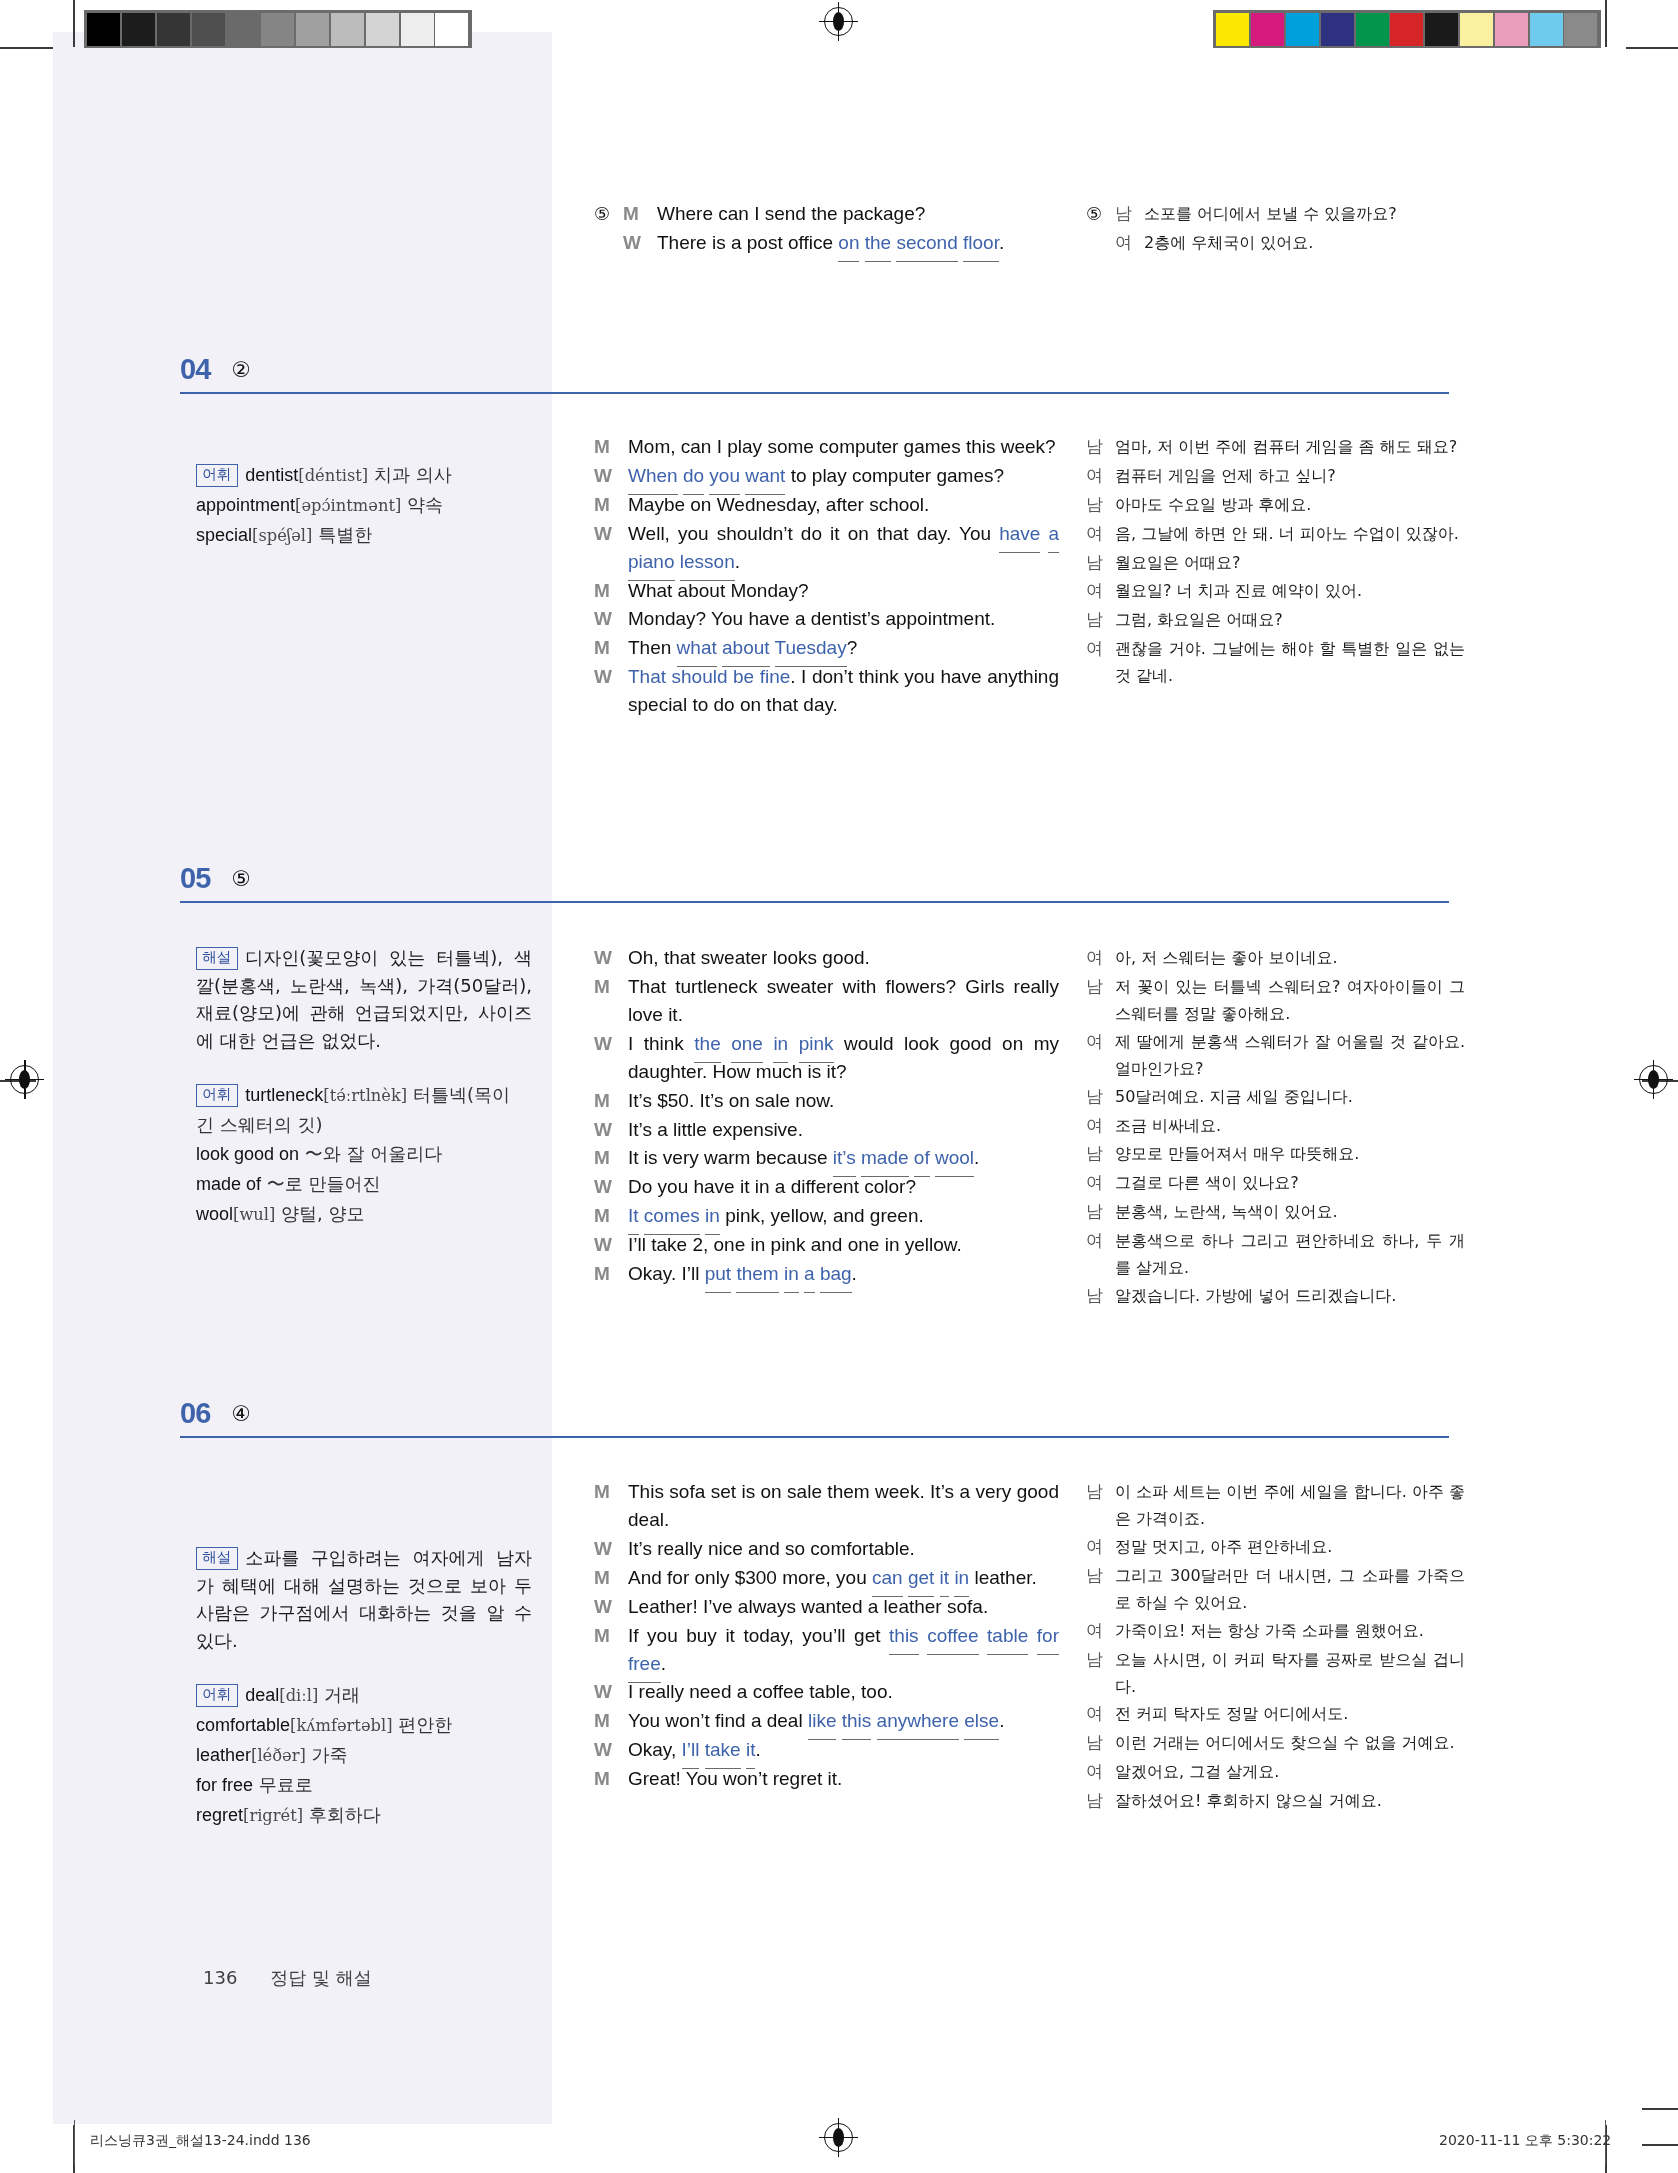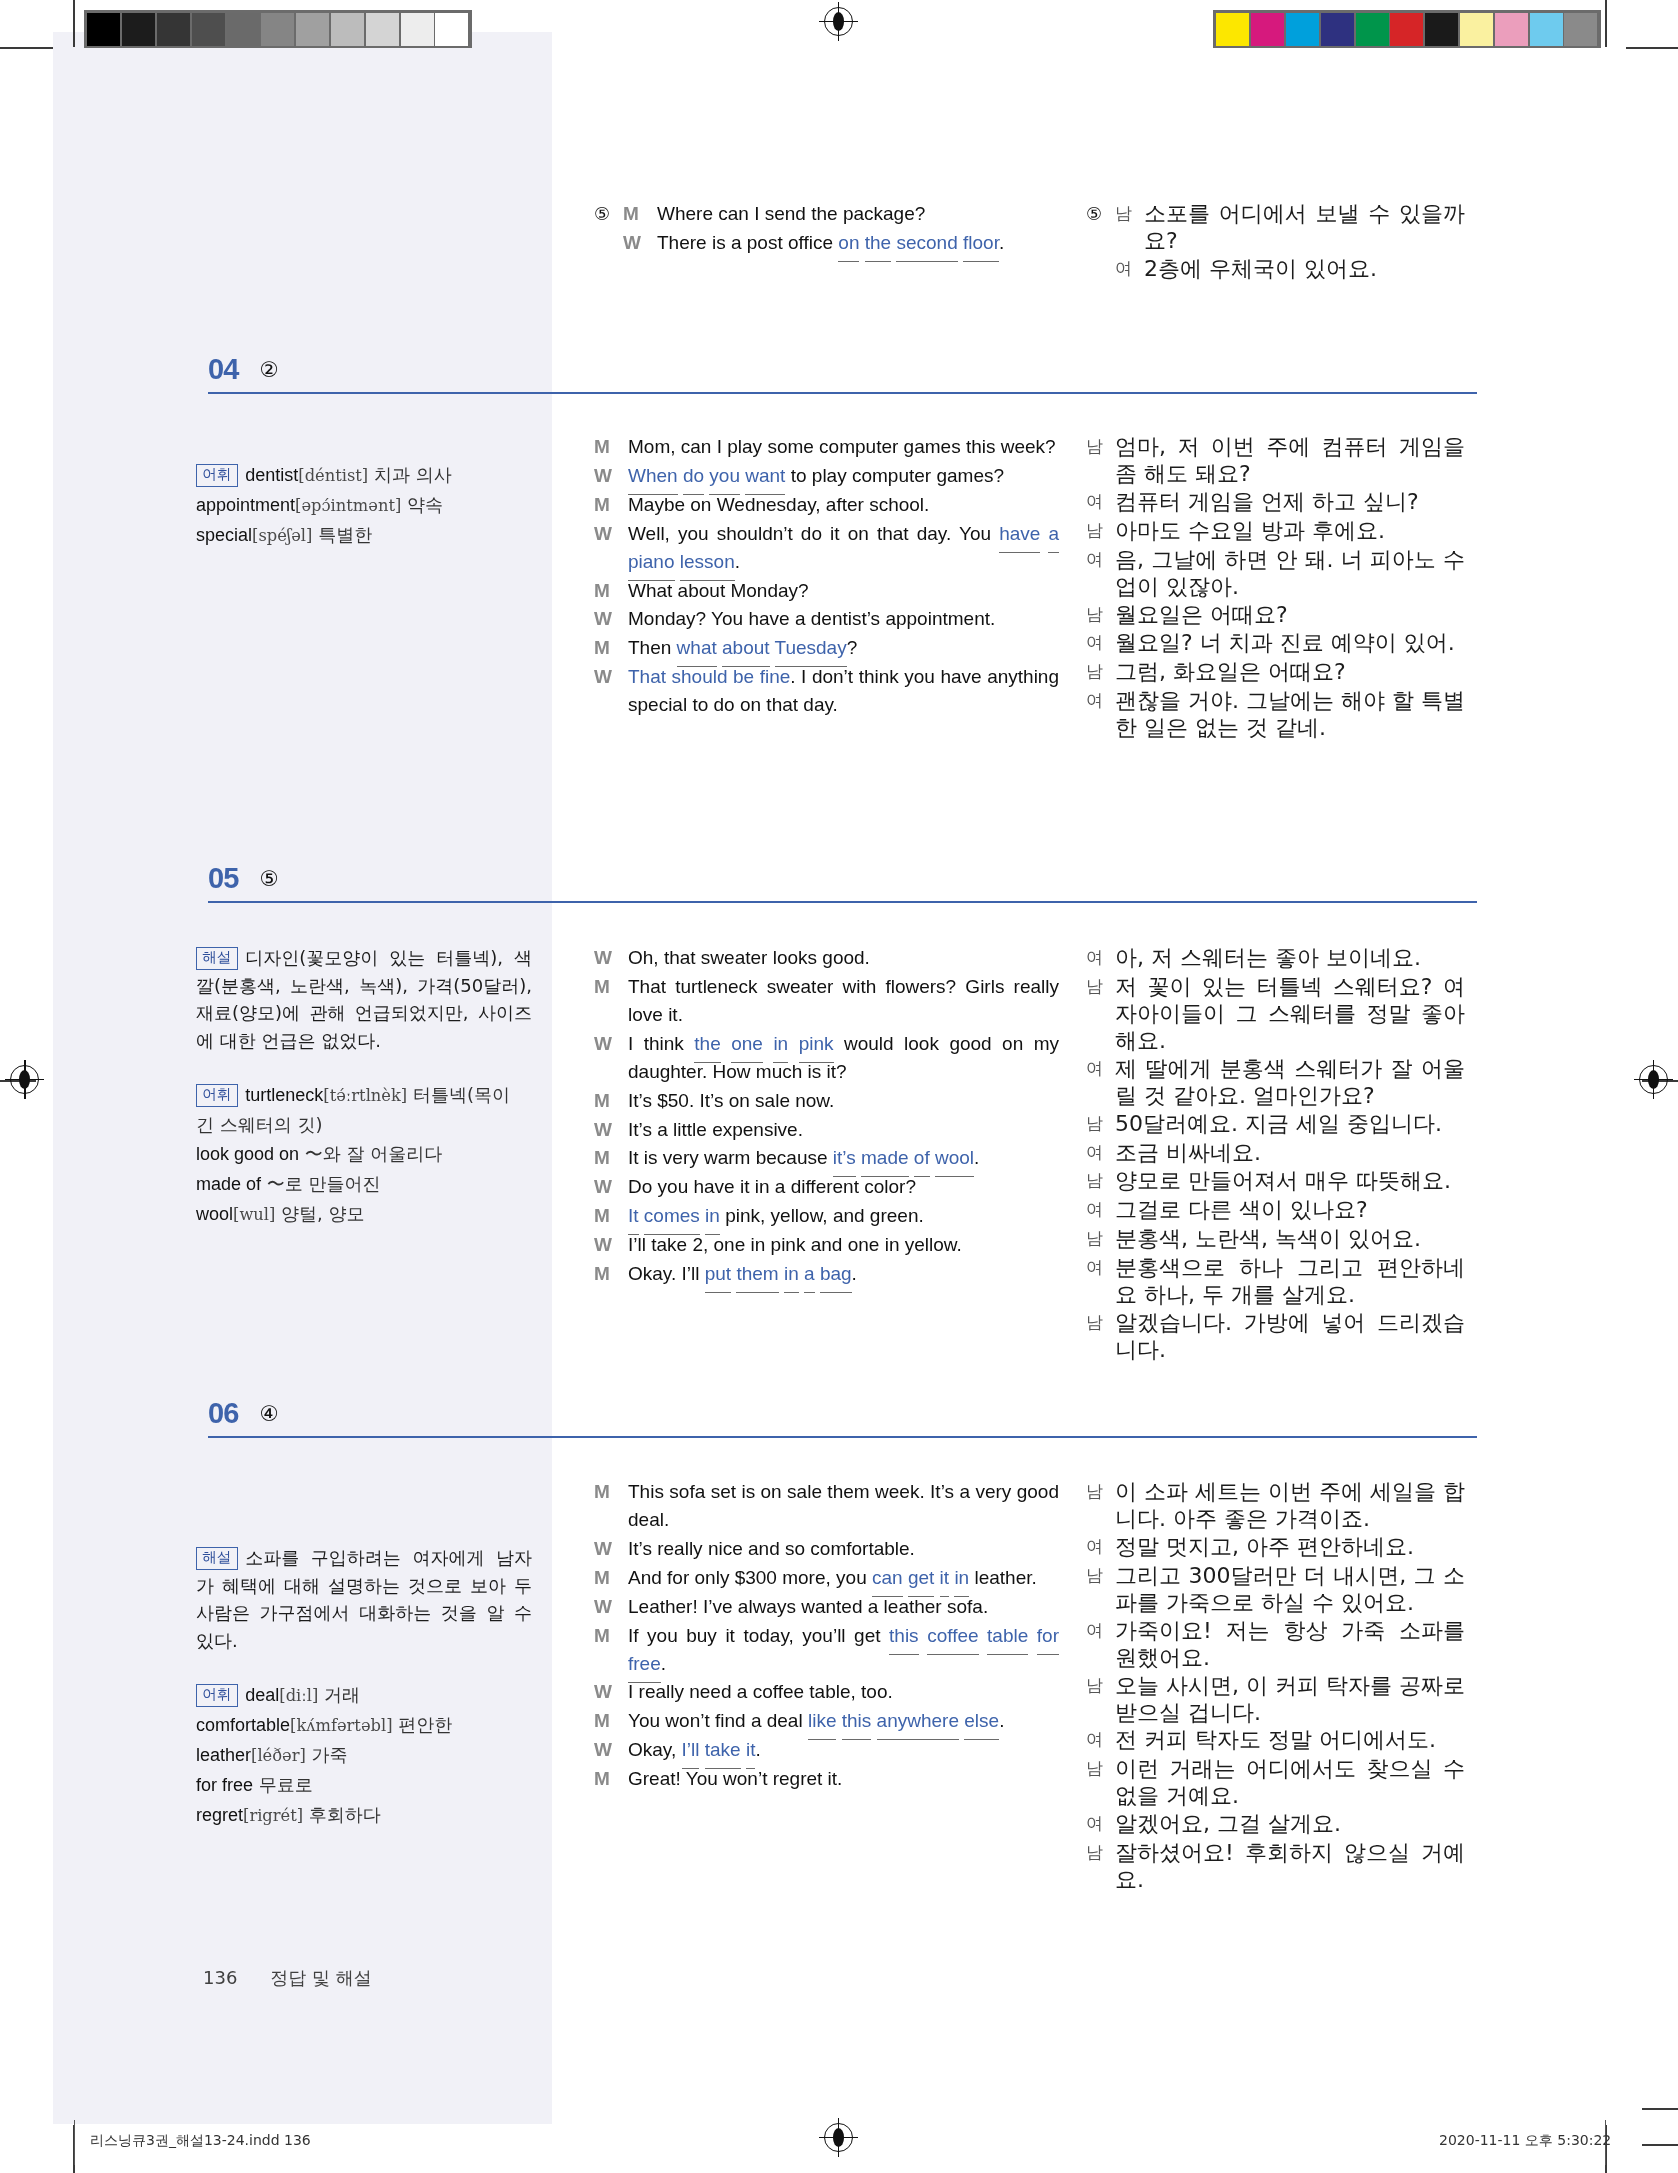--- a/index.html
+++ b/index.html
@@ -43,21 +43,21 @@
     background:#f1f1f7;
   }
   .content { position:absolute; left:0; top:0; width:1679px; height:2173px; }
 
   
   .col-note { position:absolute; left:196px; width:336px; }
   .col-en   { position:absolute; left:594px; width:465px; }
   .col-ko   { position:absolute; left:1086px; width:379px; }
 
   
-  .sec-head { position:absolute; left:208px; width:1269px; }
+  .sec-head { position:absolute; left:180px; width:1269px; }
   .sec-num {
     font-size:29px; font-weight:bold; color:#3e63ab; letter-spacing:-0.9px;
     display:inline-block; vertical-align:middle;
   }
   .sec-ans {
     display:inline-block; vertical-align:middle; margin-left:17px;
     font-size:21.5px; color:#111; font-family:"DejaVu Sans", sans-serif;
   }
   .sec-rule {
     margin-top:6px; height:2.2px; background:#3e63ab; width:1269px;
@@ -93,21 +93,21 @@
   .dlg.en .txt { hyphens:none; }
   u.key {
     color:#3e63ab; text-decoration:none;
     border-bottom:1.4px solid #6a6a6a; padding-bottom:8px;
   }
   span.blue { color:#3e63ab; }
 
   
   .ko .spk { width:29px; flex:0 0 29px; font-size:17px; font-weight:normal; color:#555; }
   .ko .txt {
-    font-size:22px; line-height:27px; color:#1c1c1c;
+    font-size:16px; line-height:27px; color:#1c1c1c;
     font-family:"DejaVu Sans", sans-serif; text-align:justify;
   }
 
   
   .frag-lead { width:29px; flex:0 0 29px; font-size:18px; line-height:28px; color:#111;
     font-family:"DejaVu Sans", sans-serif; }
 
   
   .pg-foot { position:absolute; left:203px; top:1966px; font-size:18px; color:#404040;
      font-family:"DejaVu Sans", sans-serif; }

